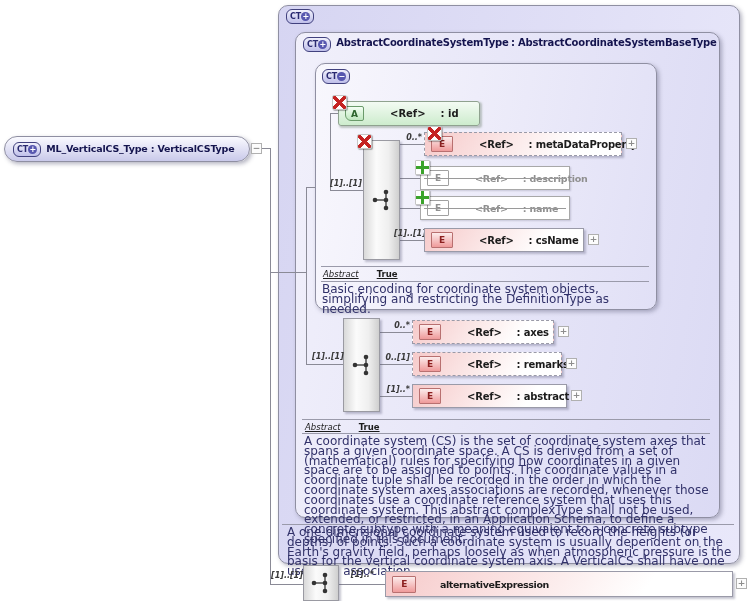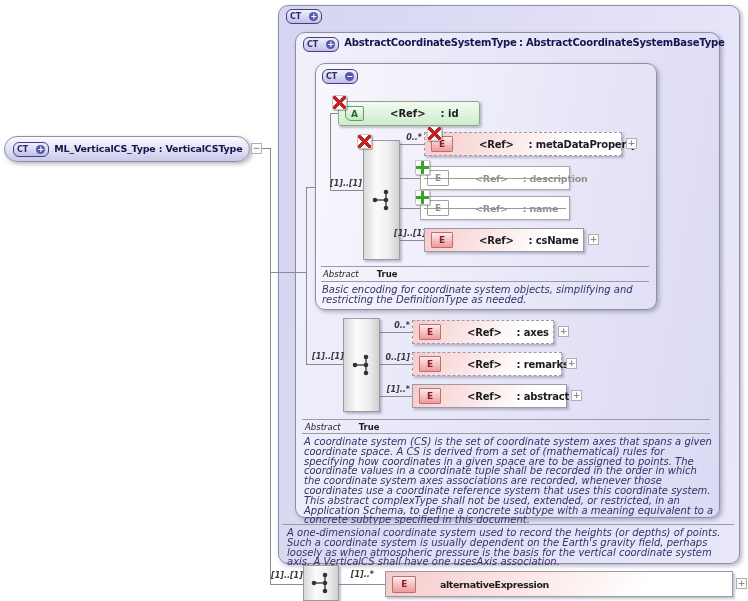--- a/index.html
+++ b/index.html
@@ -11,21 +11,21 @@
   .b1{left:278px;top:5px;width:460px;height:557px;
       background:linear-gradient(100deg,#d6d5f2,#e9e8fa);}
   .b2{left:295px;top:32px;width:423px;height:484px;
       background:linear-gradient(100deg,#f1f0fb,#dbdaf4);}
   .b3{left:315px;top:63px;width:340px;height:245px;
       background:linear-gradient(100deg,#f8f7fd,#e1e0f6);}
   .mlbox{position:absolute;left:4px;top:136px;width:246px;height:26px;border:1px solid #8f8fa2;
          border-radius:13px;background:linear-gradient(180deg,#fafaff,#c9c9ea);
          box-shadow:2px 2px 4px rgba(90,90,120,.45);display:flex;align-items:center;padding-left:8px;box-sizing:border-box;}
   
-  .ctb{display:inline-flex;align-items:center;gap:8px;height:13px;padding:0 3px;border:1px solid #41417e;
+  .ctb{display:inline-flex;align-items:center;gap:0;height:13px;padding:0 3px;border:1px solid #41417e;
        border-radius:6px;background:linear-gradient(180deg,#f1f1fc,#bfbfea);
        font-weight:bold;font-size:8px;color:#2a2a70;flex:0 0 auto;}
   .ctb .circ{width:9px;height:9px;border-radius:50%;background:#5757af;color:#fff;
              font-size:8px;line-height:9px;text-align:center;font-weight:bold;}
   .hdr{position:absolute;display:flex;align-items:flex-start;gap:5px;}
   .title{font-weight:bold;font-size:10px;letter-spacing:-.2px;color:#14144e;line-height:12px;}
   .wrapblk{display:inline-block;overflow-wrap:anywhere;vertical-align:top;text-align:right;}
   
   .el{position:absolute;display:flex;align-items:center;height:24px;box-sizing:border-box;
       border:1px solid #9a9aa8;background:linear-gradient(125deg,#f6caca,#ffffff 75%);
@@ -61,24 +61,24 @@
                            linear-gradient(135deg,transparent 42%,#c42222 42%,#c42222 58%,transparent 58%);}
   .pbadge{position:absolute;width:13px;height:13px;border:1px solid #c6c6c6;border-radius:1px;
           background-color:#ffffff;box-shadow:1px 1px 1px rgba(0,0,0,.25);
           background-image:linear-gradient(0deg,transparent 41%,#3aa32a 41%,#3aa32a 59%,transparent 59%),
                            linear-gradient(90deg,transparent 41%,#3aa32a 41%,#3aa32a 59%,transparent 59%);}
   .exp{position:absolute;width:11px;height:11px;box-sizing:border-box;border:1px solid #b0b0b0;
        background:#fcfcfc;color:#8e8e8e;font-weight:bold;font-size:9px;line-height:9px;text-align:center;}
   
   .card{position:absolute;font-weight:bold;font-style:italic;font-size:8px;color:#3a3a3a;text-align:right;white-space:nowrap;}
   .sep{position:absolute;height:1px;background:#9a9aaa;}
-  .absrow{position:absolute;font-size:8.5px;color:#1c1c1c;white-space:nowrap;}
+  .absrow{position:absolute;font-size:8.5px;color:#1c1c1c;white-space:nowrap;text-decoration:underline;}
   .absrow .lab{font-style:italic;}
   .absrow .val{font-weight:bold;margin-left:18px;}
-  .doc{position:absolute;font-style:italic;font-size:10px;line-height:9.8px;color:#32326a;}
+  .doc{position:absolute;font-size:12px;line-height:9.8px;color:#32326a;}
   .line{position:absolute;background:#8a8a96;}
 </style>
 </head>
 <body>
 
 <div class="stage">
 
   <div class="ctbox b1"></div>
   <div class="ctbox b2"></div>
   <div class="ctbox b3"></div>

